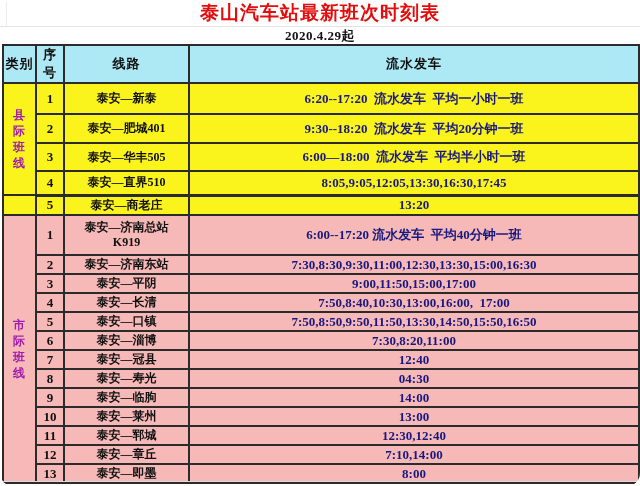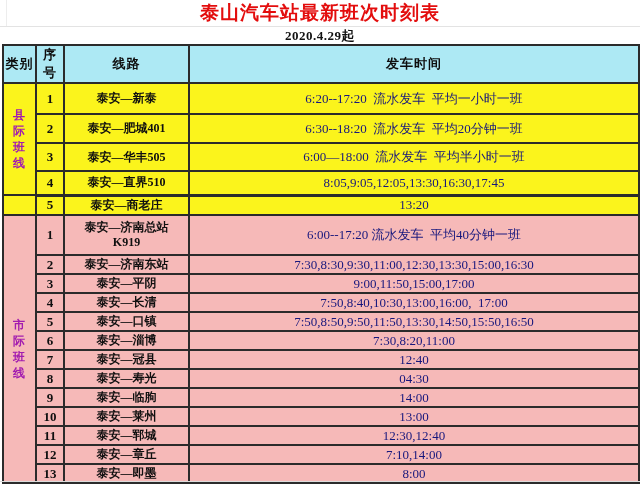--- a/index.html
+++ b/index.html
@@ -2,20 +2,21 @@
 <html><head>
 <meta charset="utf-8">
 <style>
   html,body { margin:0; padding:0; background:#ffffff; }
   #app {
     position:relative;
     width:640px; height:486px;
     background:#ffffff;
     font-family:"Liberation Sans", sans-serif;
     overflow:hidden;
+    border-radius:13px;
   }
   
   .titlebar {
     position:relative;
     height:26px;
     display:flex; align-items:center; justify-content:center;
     border-bottom:1px solid #e3e3e3;
   }
   .titlebar::before {
     content:""; position:absolute; left:6px; top:0; bottom:0;
@@ -63,21 +64,21 @@
     font-family:"Liberation Serif", serif;
     font-size:13px; font-weight:bold; color:#101010;
   }
   td.route {
     font-family:"Liberation Serif", serif;
     font-size:12px; font-weight:bold; color:#101010;
     white-space:pre-line; line-height:1.25;
   }
   td.time {
     font-family:"Liberation Serif", serif;
-    font-size:13px; font-weight:normal; color:#17177d;
+    font-size:13px; font-weight:bold; color:#17177d;
     white-space:pre-wrap; line-height:1.2;text-align:center;
   }
   tr.r31 { height:31px; }
   tr.r29 { height:29px; }
   tr.r28 { height:28px; }
   tr.r24 { height:24px; }
   tr.r20 { height:20px; }
   tr.r40 { height:40px; }
   tr.r19 { height:19px; }
   td.thick { border-bottom-width:3px; }
@@ -104,35 +105,35 @@
         <col class="c-cat">
         <col class="c-no">
         <col class="c-route">
         <col class="c-time">
       </colgroup>
     <thead>
       <tr class="hdr">
         <th>类别</th>
         <th>序号</th>
         <th>线路</th>
-        <th>发车时间</th>
+        <th>流水发车</th>
       </tr>
     </thead>
     <tbody>
 
       <tr class="r31">
         <td class="cat ybg" rowspan="4"><span class="catspan">县际班线</span></td>
         <td class="num ybg">1</td>
         <td class="route ybg">泰安—新泰</td>
         <td class="time ybg">6:20--17:20  流水发车  平均一小时一班</td>
       </tr>
       <tr class="r29">
         <td class="num ybg">2</td>
         <td class="route ybg">泰安—肥城401</td>
-        <td class="time ybg">6:30--18:20  流水发车  平均20分钟一班</td>
+        <td class="time ybg">9:30--18:20  流水发车  平均20分钟一班</td>
       </tr>
       <tr class="r28">
         <td class="num ybg">3</td>
         <td class="route ybg">泰安—华丰505</td>
         <td class="time ybg">6:00—18:00  流水发车  平均半小时一班</td>
       </tr>
       <tr class="r24">
         <td class="num ybg thick">4</td>
         <td class="route ybg thick">泰安—直界510</td>
         <td class="time ybg thick">8:05,9:05,12:05,13:30,16:30,17:45</td>

